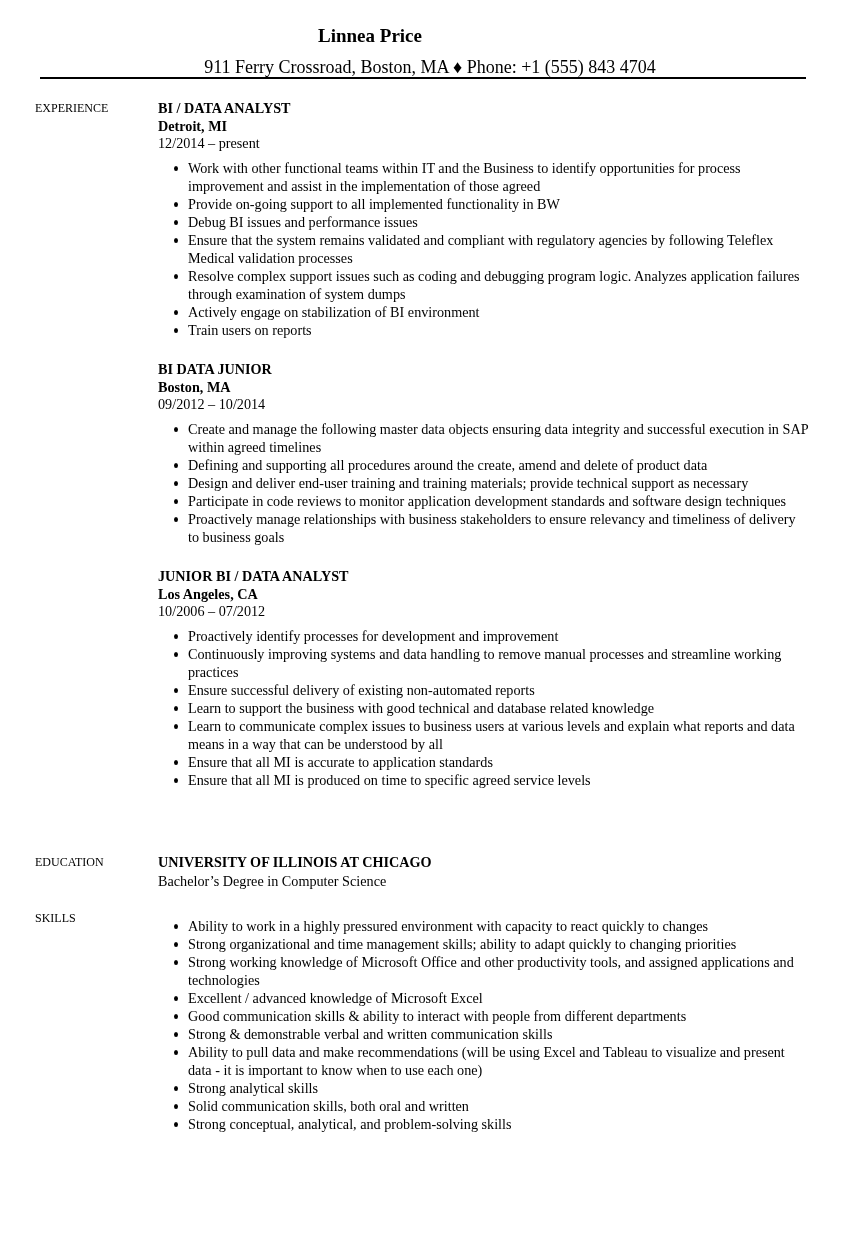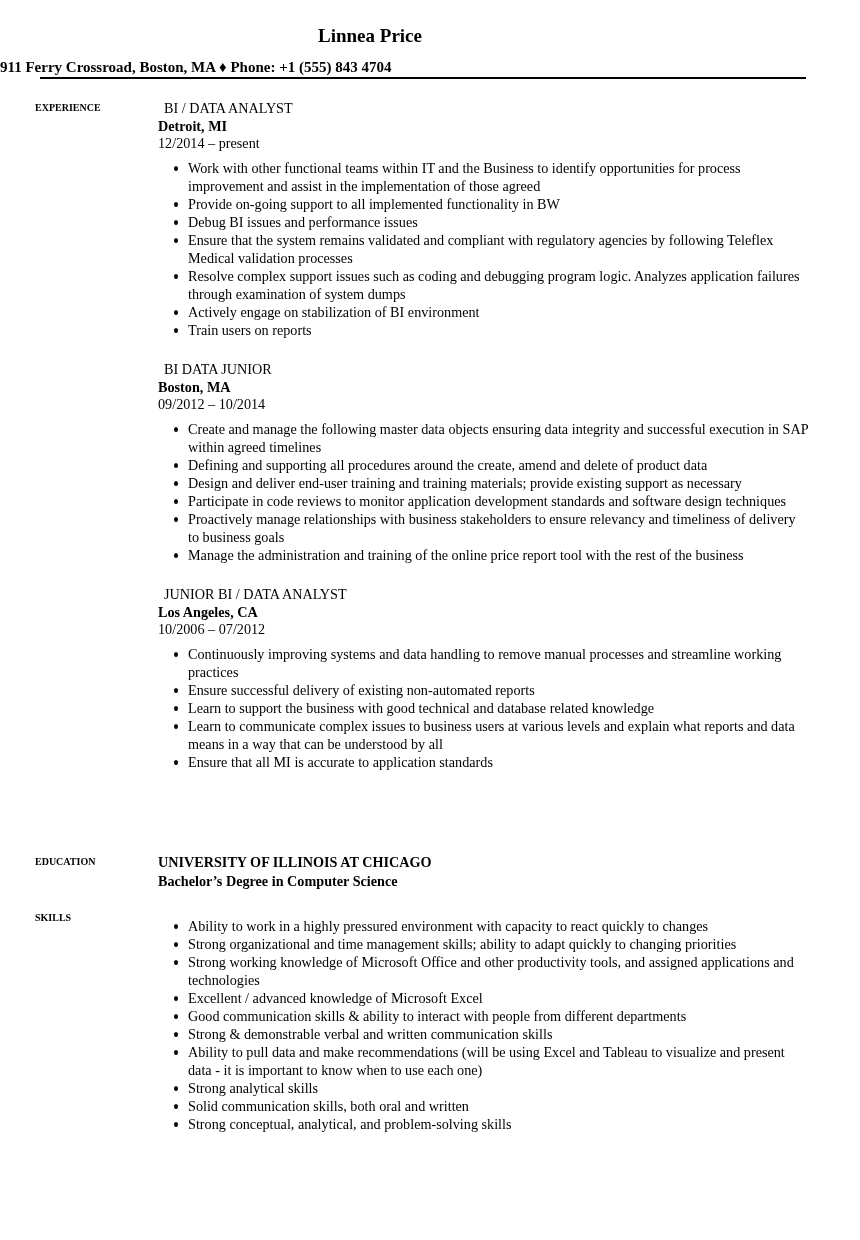--- a/index.html
+++ b/index.html
@@ -7,44 +7,44 @@
     width: 860px; height: 1240px; overflow: hidden;
     font-family: "Liberation Serif", "DejaVu Serif", serif;
     color: #000000; font-size: 14.2px; line-height: 18px;
   }
   .page { position: relative; width: 860px; height: 1240px; }
   .name {
     position: absolute; top: 25px; left: 0; width: 740px; text-align: center;
     font-weight: bold; font-size: 19px; line-height: 22px;
   }
   .contact {
-    position: absolute; top: 59px; left: 0; width: 860px; text-align: left;
-    font-weight: bold; font-size: 15px; line-height: 17px;
+    position: absolute; top: 59px; left: 0; width: 860px; text-align: center;
+    font-weight: normal; font-size: 18px; line-height: 17px;
   }
   .rule {
     position: absolute; top: 77px; left: 40px; width: 766px; height: 0;
     border-top: 2px solid #000;
   }
   .section { position: absolute; left: 0; width: 860px; }
   .sec-label {
-    position: absolute; left: 35px; top: 0; font-weight: bold; font-size: 10px;
+    position: absolute; left: 35px; top: 0; font-weight: normal; font-size: 12px;
   }
   .sec-body { position: absolute; left: 158px; top: 0; width: 660px; }
   .job { margin-bottom: 20px; }
-  .job-title { font-weight: normal; height: 18px; margin-left: 6px; }
+  .job-title { font-weight: bold; height: 18px; }
   .job-loc { font-weight: bold; height: 17px; }
   .job-dates { height: 17px; }
   ul { margin: 8px; padding: 0; list-style: none; }
   li { position: relative; padding-left: 22px; }
   li::before {
     content: ""; position: absolute; left: 8px; top: 7px;
     width: 4px; height: 5px; background: #000; border-radius: 50%;
   }
   .edu-school { font-weight: bold; height: 19px; }
-  .edu-degree { font-weight: bold; height: 18px; }
+  .edu-degree { font-weight: normal; height: 18px; }
 </style>
 </head>
 <body>
 
 <div class="page">
   <div class="name">Linnea Price</div>
   <div class="contact">911 Ferry Crossroad, Boston, MA ♦ Phone: +1 (555) 843 4704</div>
   <div class="rule"></div>
 
   <div class="section" style="top:99px;">
@@ -66,37 +66,38 @@
         </ul>
       </div>
 
       <div class="job" style="margin-bottom:21px;">
         <div class="job-title">BI DATA JUNIOR</div>
         <div class="job-loc">Boston, MA</div>
         <div class="job-dates">09/2012 – 10/2014</div>
         <ul>
           <li>Create and manage the following master data objects ensuring data integrity and successful execution in SAP within agreed timelines</li>
           <li>Defining and supporting all procedures around the create, amend and delete of product data</li>
-          <li>Design and deliver end-user training and training materials; provide existing support as necessary</li>
+          <li>Design and deliver end-user training and training materials; provide technical support as necessary</li>
           <li>Participate in code reviews to monitor application development standards and software design techniques</li>
           <li>Proactively manage relationships with business stakeholders to ensure relevancy and timeliness of delivery to business goals</li>
-          <li>Manage the administration and training of the online price report tool with the rest of the business</li>
         </ul>
       </div>
 
       <div class="job">
         <div class="job-title">JUNIOR BI / DATA ANALYST</div>
         <div class="job-loc">Los Angeles, CA</div>
         <div class="job-dates">10/2006 – 07/2012</div>
         <ul>
+          <li>Proactively identify processes for development and improvement</li>
           <li>Continuously improving systems and data handling to remove manual processes and streamline working practices</li>
           <li>Ensure successful delivery of existing non-automated reports</li>
           <li>Learn to support the business with good technical and database related knowledge</li>
           <li>Learn to communicate complex issues to business users at various levels and explain what reports and data means in a way that can be understood by all</li>
           <li>Ensure that all MI is accurate to application standards</li>
+          <li>Ensure that all MI is produced on time to specific agreed service levels</li>
         </ul>
       </div>
 
     </div>
   </div>
 
   <div class="section" style="top:853px;">
     <div class="sec-label">EDUCATION</div>
     <div class="sec-body">
       <div class="edu-school">UNIVERSITY OF ILLINOIS AT CHICAGO</div>

